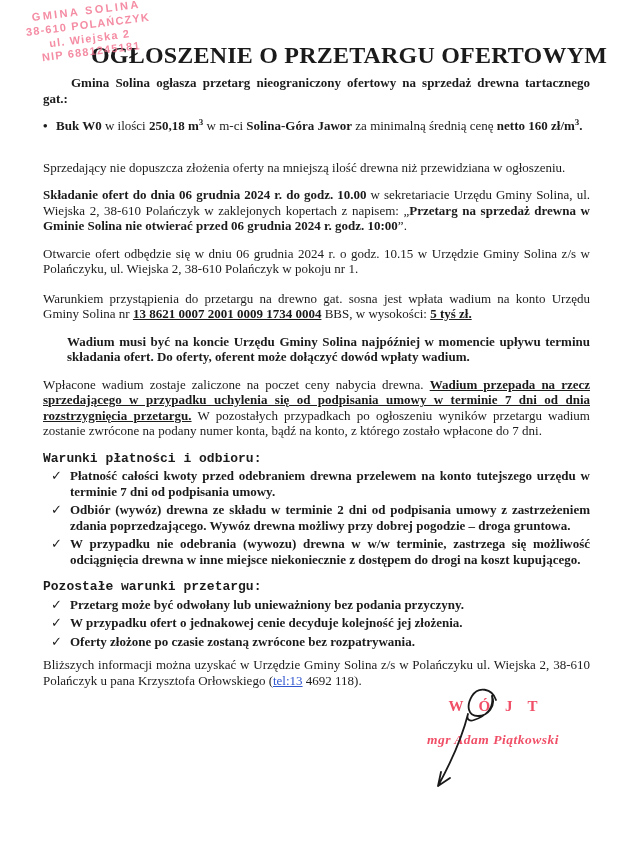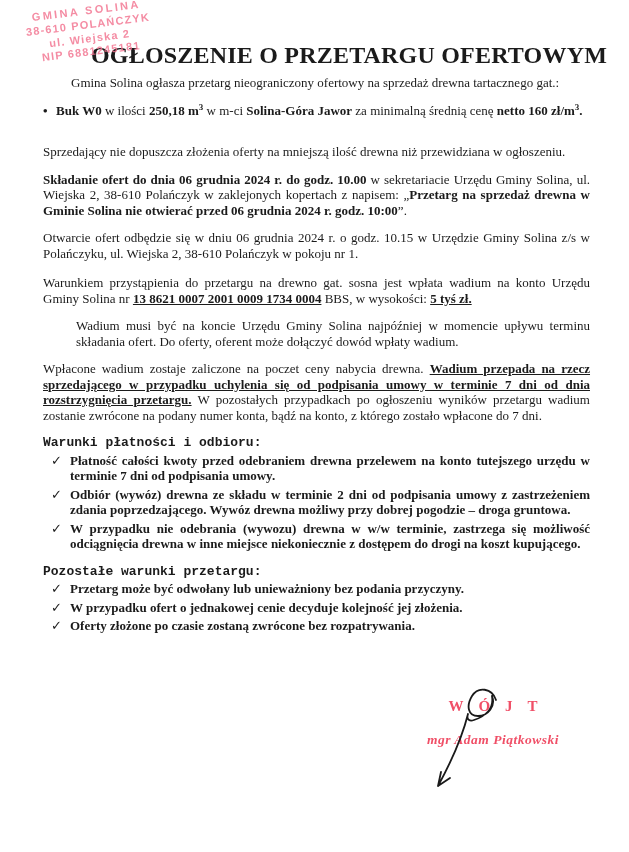--- a/index.html
+++ b/index.html
@@ -19,30 +19,30 @@
     text-align:center;opacity:.8;
   }
   .stamp .s1{letter-spacing:2.4px;}
 
   h1.title{
     margin:0 0 6px 48px;
     font-size:24px;font-weight:bold;letter-spacing:.2px;white-space:nowrap;
   }
 
   p{margin:0 0 12px 0;font-size:13px;line-height:15.5px;text-align:justify;}
-  .indent{text-indent:28px;}
+  .indent{text-indent:28px;font-weight:bold;}
   .b{font-weight:bold;}
   .u{text-decoration:underline;}
   sup{font-size:9px;line-height:0;}
   .link{color:#2f55cf;text-decoration:underline;cursor:pointer;}
 
   .bullet-line{position:relative;padding-left:13px;margin:6px 0 26px 0;}
   .bullet-line .mark{position:absolute;left:0;top:0;font-weight:bold;}
 
-  .wadium-block{margin-left:33px;font-weight:normal;}
+  .wadium-block{margin-left:24px;font-weight:bold;}
   .gap-lg{margin-bottom:14px;}
 
   .sec-head{font-weight:bold;margin-bottom:2px;font-family:Liberation Mono, monospace;}
   ul.checks{list-style:none;margin:0 0 12px 0;padding:0;}
   ul.checks li{
     position:relative;padding-left:27px;margin:0 0 3px 0;
     font-size:13px;line-height:15.5px;font-weight:bold;text-align:justify;
   }
   ul.checks li .mark{position:absolute;left:8px;top:0;font-weight:normal;}
 
@@ -115,20 +115,21 @@
     <li>
       <span class="mark">✓</span>
       <span>W przypadku ofert o jednakowej cenie decyduje kolejność jej złożenia.</span>
     </li>
     <li>
       <span class="mark">✓</span>
       <span>Oferty złożone po czasie zostaną zwrócone bez rozpatrywania.</span>
     </li>
   </ul>
 
+  <p class="info-para"><span>Bliższych informacji można uzyskać w Urzędzie Gminy Solina z/s w Polańczyku ul. Wiejska 2, 38-610 Polańczyk u pana Krzysztofa Orłowskiego (</span><span class="link">tel:13</span><span> 4692 118).</span></p>
 
   <div class="signature">
     <div class="sig-title" style="color: rgb(240, 79, 103);">WÓJT</div>
     <svg class="sig-scrawl" width="130" height="110" viewBox="0 0 130 110" fill="none">
       <path d="M74,14 C70,2 56,0 50,10 C44,20 46,30 56,30 C66,30 74,20 70,10 M70,10 C72,22 64,30 52,34 C48,35.5 44,34 46,28 M46,28 C40,52 28,78 16,100 M16,100 l3,-14 M16,100 l12,-8" stroke="#1a1a1a" stroke-width="1.8" stroke-linecap="round" fill="none"></path>
     </svg>
     <div class="sig-name" style="color: rgb(240, 79, 103);">mgr Adam Piątkowski</div>
   </div>
 
 

